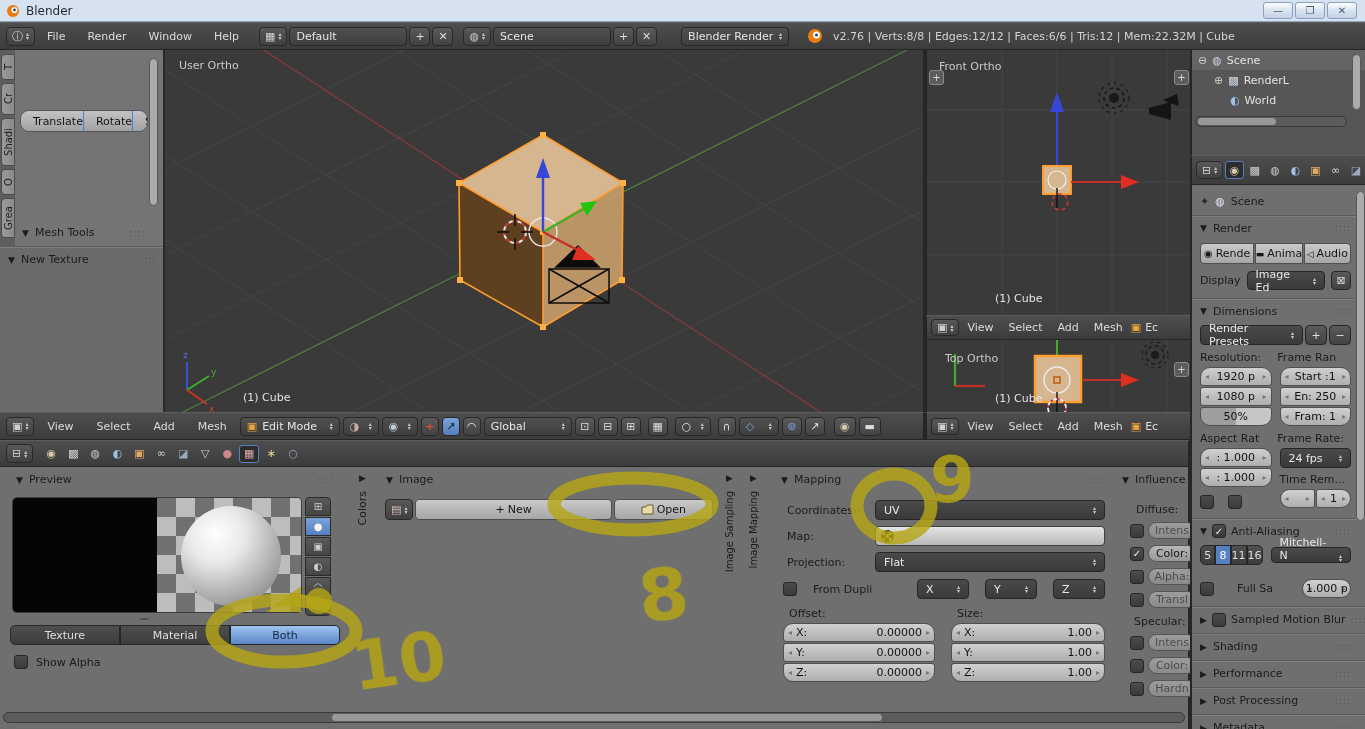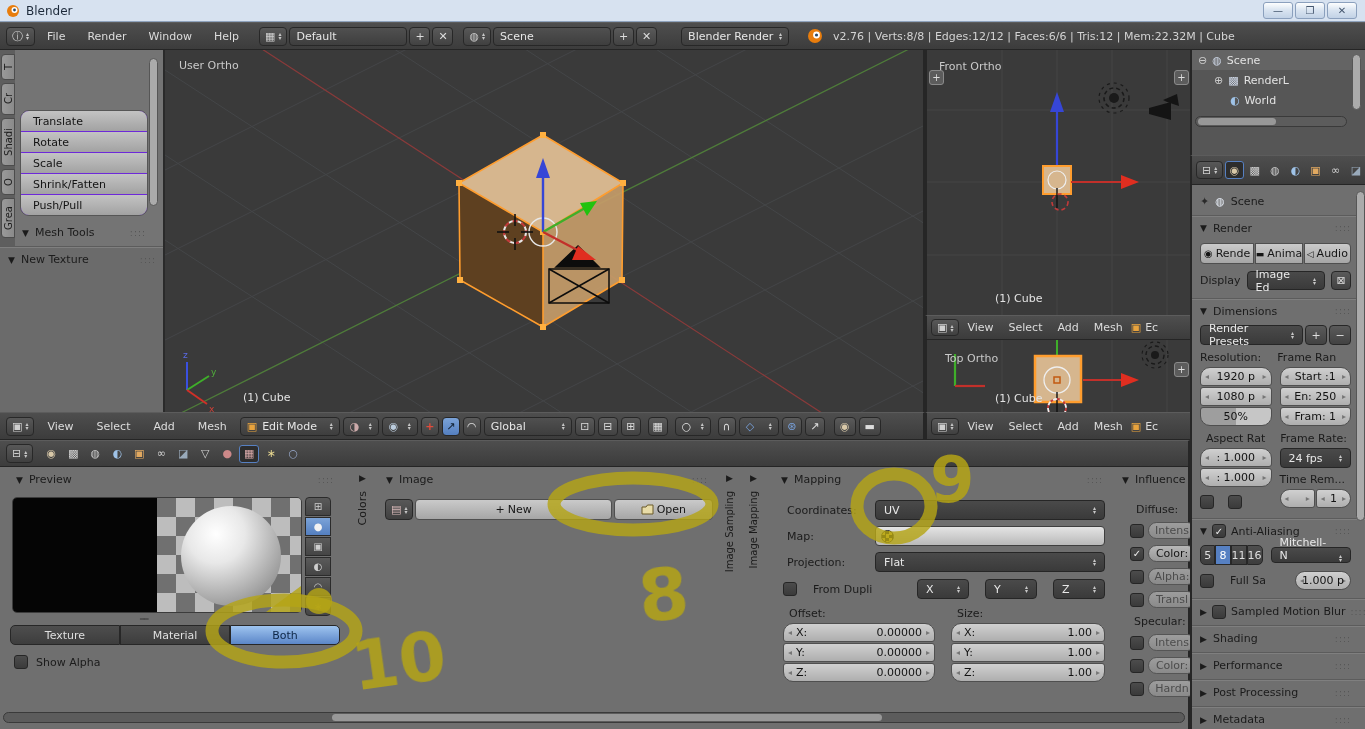--- a/index.html
+++ b/index.html
@@ -37,21 +37,21 @@
   .objlabel { position:absolute; color:#e3e3e3; }
   .edge-r { border-right:2px solid #262626; } .edge-l { border-left:2px solid #262626; }
 
   
   .shelf { position:absolute; left:0; top:50px; width:165px; height:362px; background:#747474; border-right:2px solid #2a2a2a; }
   .tabcol { position:absolute; left:0; top:0; width:15px; height:362px; background:#5e5e5e; }
   .vtab { position:absolute; left:1px; width:14px; background:linear-gradient(90deg,#9a9a9a,#8a8a8a);
     border:1px solid #4c4c4c; border-radius:4px 0 0 4px; color:#1c1c1c; display:flex; align-items:center; justify-content:center; }
   .vtxt { writing-mode:vertical-rl; transform:rotate(180deg); font-size:10px; }
   .toolstack { position:absolute; left:20px; top:60px; width:128px; border:1px solid #565656; border-radius:9px;
-    overflow:hidden; display:flex; flex-direction:column; gap:1px; background:#6d28d9; }
+    overflow:hidden; display:flex; flex-direction:row; gap:1px; background:#3b82f6; }
   .toolbtn { height:20px; background:linear-gradient(#c3c3c3,#a2a2a2); color:#141414;
     display:flex; align-items:center; padding-left:12px; }
   .ptitle { display:flex; align-items:center; gap:6px; color:#1b1b1b; }
   .grip { margin-left:auto; color:#565656; font-size:9px; letter-spacing:1px; }
   .vscroll { position:absolute; width:9px; border-radius:5px; background:#ababab; border:1px solid #565656; }
 
   
   .pill { position:relative; display:flex; align-items:center; justify-content:center; height:19px;
     background:linear-gradient(#d0d0d0,#aeaeae); border:1px solid #4f4f4f; border-radius:10px;
     color:#121212; overflow:hidden; }
@@ -627,21 +627,21 @@
             <span>Start :1</span>
           </div>
         <div class="pill step">
             <span>En: 250</span>
           </div>
         <div class="pill step">
             <span>Fram: 1</span>
           </div>
       </div>
     </div>
-    <div class="row" style="margin-top:6px;margin-left:6px;">
+    <div class="row" style="margin-top:6px;">
       <span class="plabel" style="flex:1.05;">Aspect Rat</span>
       <span class="plabel" style="flex:1;">Frame Rate:</span>
     </div>
     <div class="row" style="gap:8px;margin-top:3px;align-items:flex-start;">
       <div style="flex:1;">
         <div class="stack">
           <div class="pill step">
               <span>: 1.000</span>
             </div>
           <div class="pill step">
@@ -690,21 +690,21 @@
           </div>
         <div class="sbtn">
             <span>16</span>
           </div>
       </div>
       <div class="ddark" style="flex:1;height:16px;align-items:flex-end;">
           <span>Mitchell-N</span>
           <span class="ud"></span>
         </div>
     </div>
-    <div class="row" style="gap:16px;margin-top:6px;align-items:center;">
+    <div class="row" style="gap:23px;margin-top:14px;align-items:center;">
       <div class="chk"></div>
       <span class="plabel" style="flex:1;">Full Sa</span>
       <div class="pill step" style="flex:1.1;">
           <span>1.000 p</span>
         </div>
     </div>
     <div class="hr" style="margin:8px -14px 0 -8px;"></div>
 
     <div class="ptitle" style="height:23px;gap:5px;">
       <span style="font-size:9px;">▶</span>

